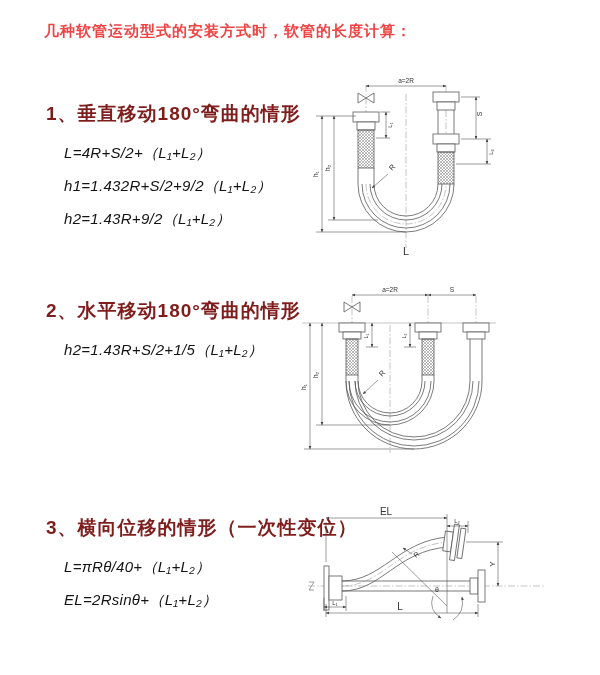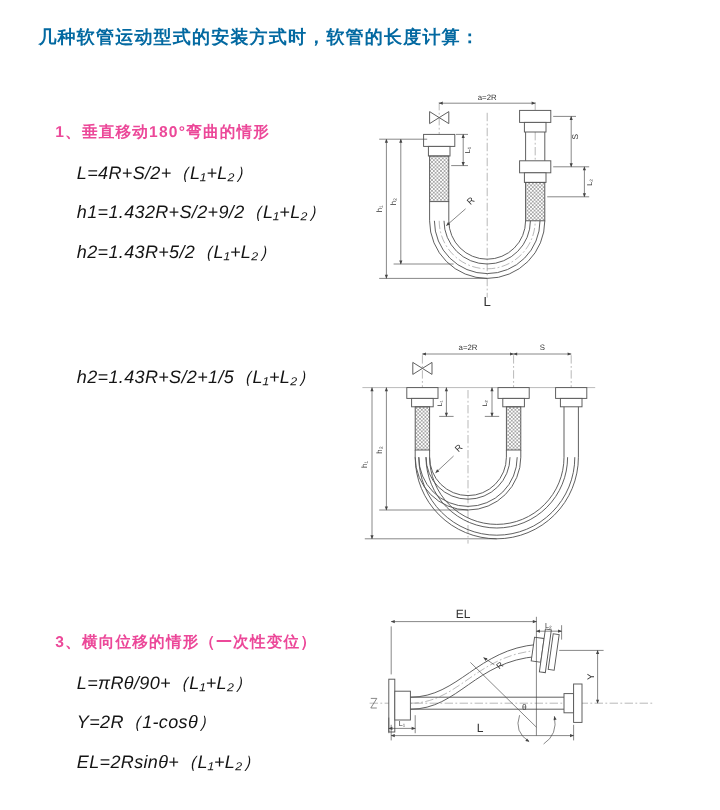--- a/index.html
+++ b/index.html
@@ -1,60 +1,60 @@
 <!DOCTYPE html>
 <html><head>
 <meta charset="utf-8">
 <style>
   html,body{margin:0;padding:0;}
   body{
     width:600px;height:675px;background:#ffffff;position:relative;overflow:hidden;
     font-family:"Liberation Sans","DejaVu Sans",sans-serif;color:#111;
   }
   .page-title{
-    position:absolute;left:32px;top:22px;font-size:15px;font-weight:bold;
-    letter-spacing:1px;color:#0369a1;
+    position:absolute;left:44px;top:22px;font-size:15px;font-weight:bold;
+    letter-spacing:1px;color:#ef4444;
   }
   .section{position:absolute;left:46px;}
-  .section .sec-heading{font-size:13px;font-weight:bold;letter-spacing:1px;margin:0 0 9px 0;color:#ec4899;}
+  .section .sec-heading{font-size:19px;font-weight:bold;letter-spacing:1px;margin:0 0 9px 0;color:#7f1d1d;}
   .formulas .formula{font-size:15px;line-height:33px;height:33px;padding-left:18px;letter-spacing:0.3px;color:#141414;font-style:italic;}
   #sec1{top:101px;}
   #sec2{top:298px;}
-  #sec3{top:515px;margin-top:11px;}
+  #sec3{top:515px;}
   .diagram{position:absolute;}
   #diagram1{left:306px;top:72px;}
   #diagram2{left:296px;top:283px;}
   #diagram3{left:302px;top:500px;}
   svg text{font-family:"Liberation Sans","DejaVu Sans",sans-serif;fill:#333;}
 </style>
 </head>
 <body>
 
 <div class="page-title">几种软管运动型式的安装方式时，软管的长度计算：</div>
 
 <div class="section" id="sec1">
   <div class="sec-heading">1、垂直移动180°弯曲的情形</div>
   <div class="formulas">
     <div class="formula">L=4R+S/2+（L₁+L₂）</div>
     <div class="formula">h1=1.432R+S/2+9/2（L₁+L₂）</div>
-    <div class="formula">h2=1.43R+5/2（L₁+L₂）</div>
+    <div class="formula">h2=1.43R+9/2（L₁+L₂）</div>
   </div>
 </div>
 
 <div class="section" id="sec2">
+  <div class="sec-heading">2、水平移动180°弯曲的情形</div>
   <div class="formulas">
     <div class="formula">h2=1.43R+S/2+1/5（L₁+L₂）</div>
   </div>
 </div>
 
 <div class="section" id="sec3">
   <div class="sec-heading">3、横向位移的情形（一次性变位）</div>
   <div class="formulas">
-    <div class="formula">L=πRθ/90+（L₁+L₂）</div>
-    <div class="formula">Y=2R（1-cosθ）</div>
+    <div class="formula">L=πRθ/40+（L₁+L₂）</div>
     <div class="formula">EL=2Rsinθ+（L₁+L₂）</div>
   </div>
 </div>
 
 <svg class="diagram" id="diagram1" width="212" height="190" viewBox="0 0 212 190">
   <defs>
     <marker id="m1" viewBox="0 0 10 10" refX="9" refY="5" markerWidth="8" markerHeight="6" orient="auto-start-reverse">
       <path d="M0,1 L10,5 L0,9 Z" fill="#444"></path>
     </marker>
     <pattern id="p1" width="3" height="3" patternUnits="userSpaceOnUse">

